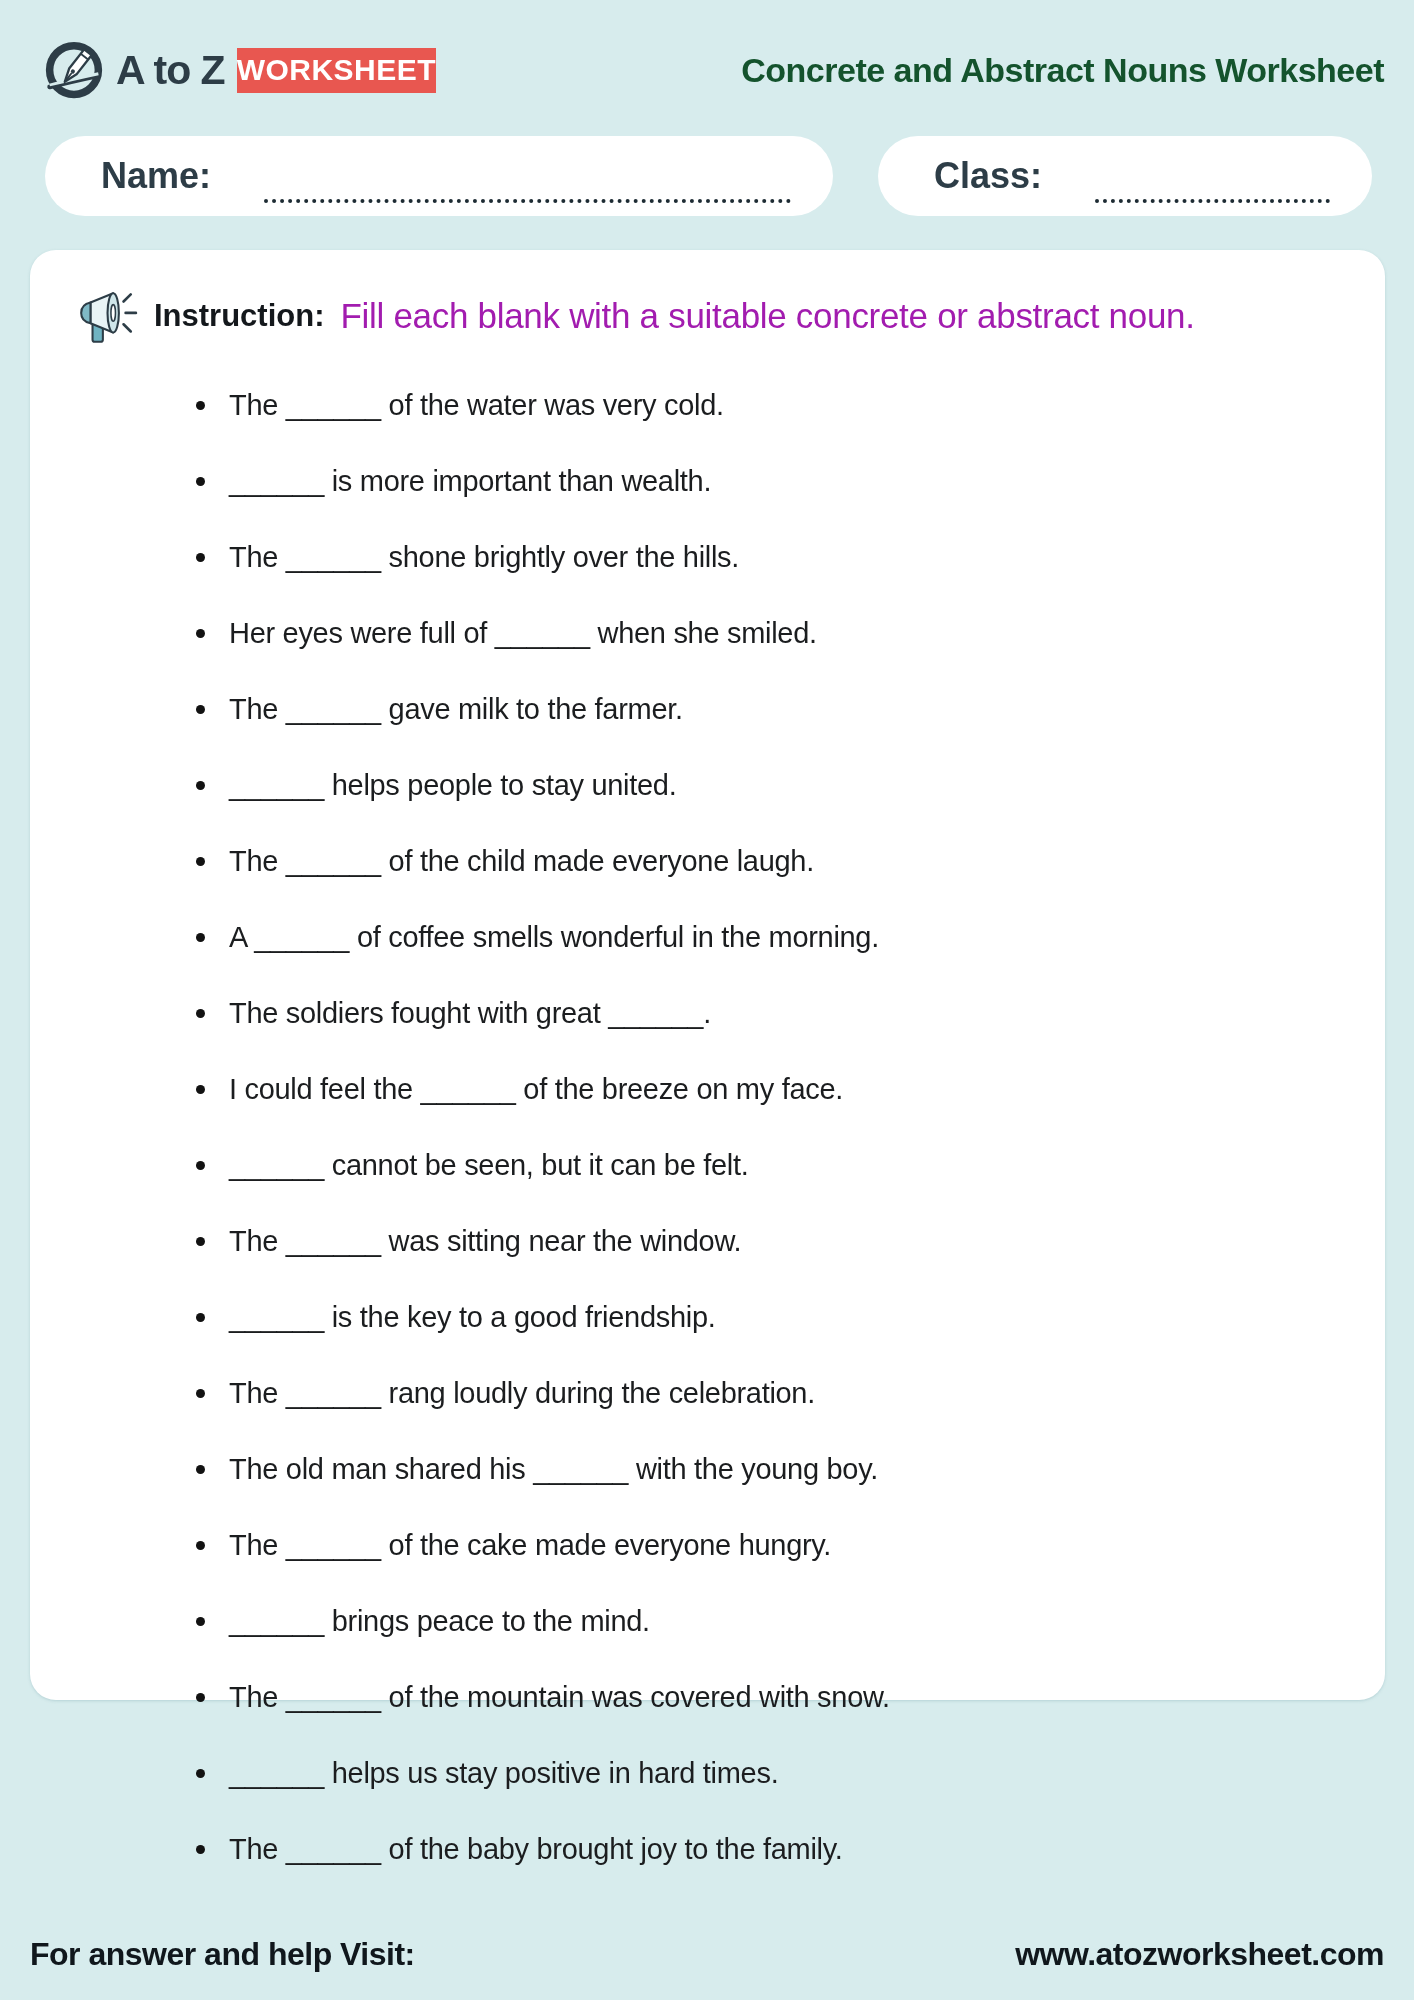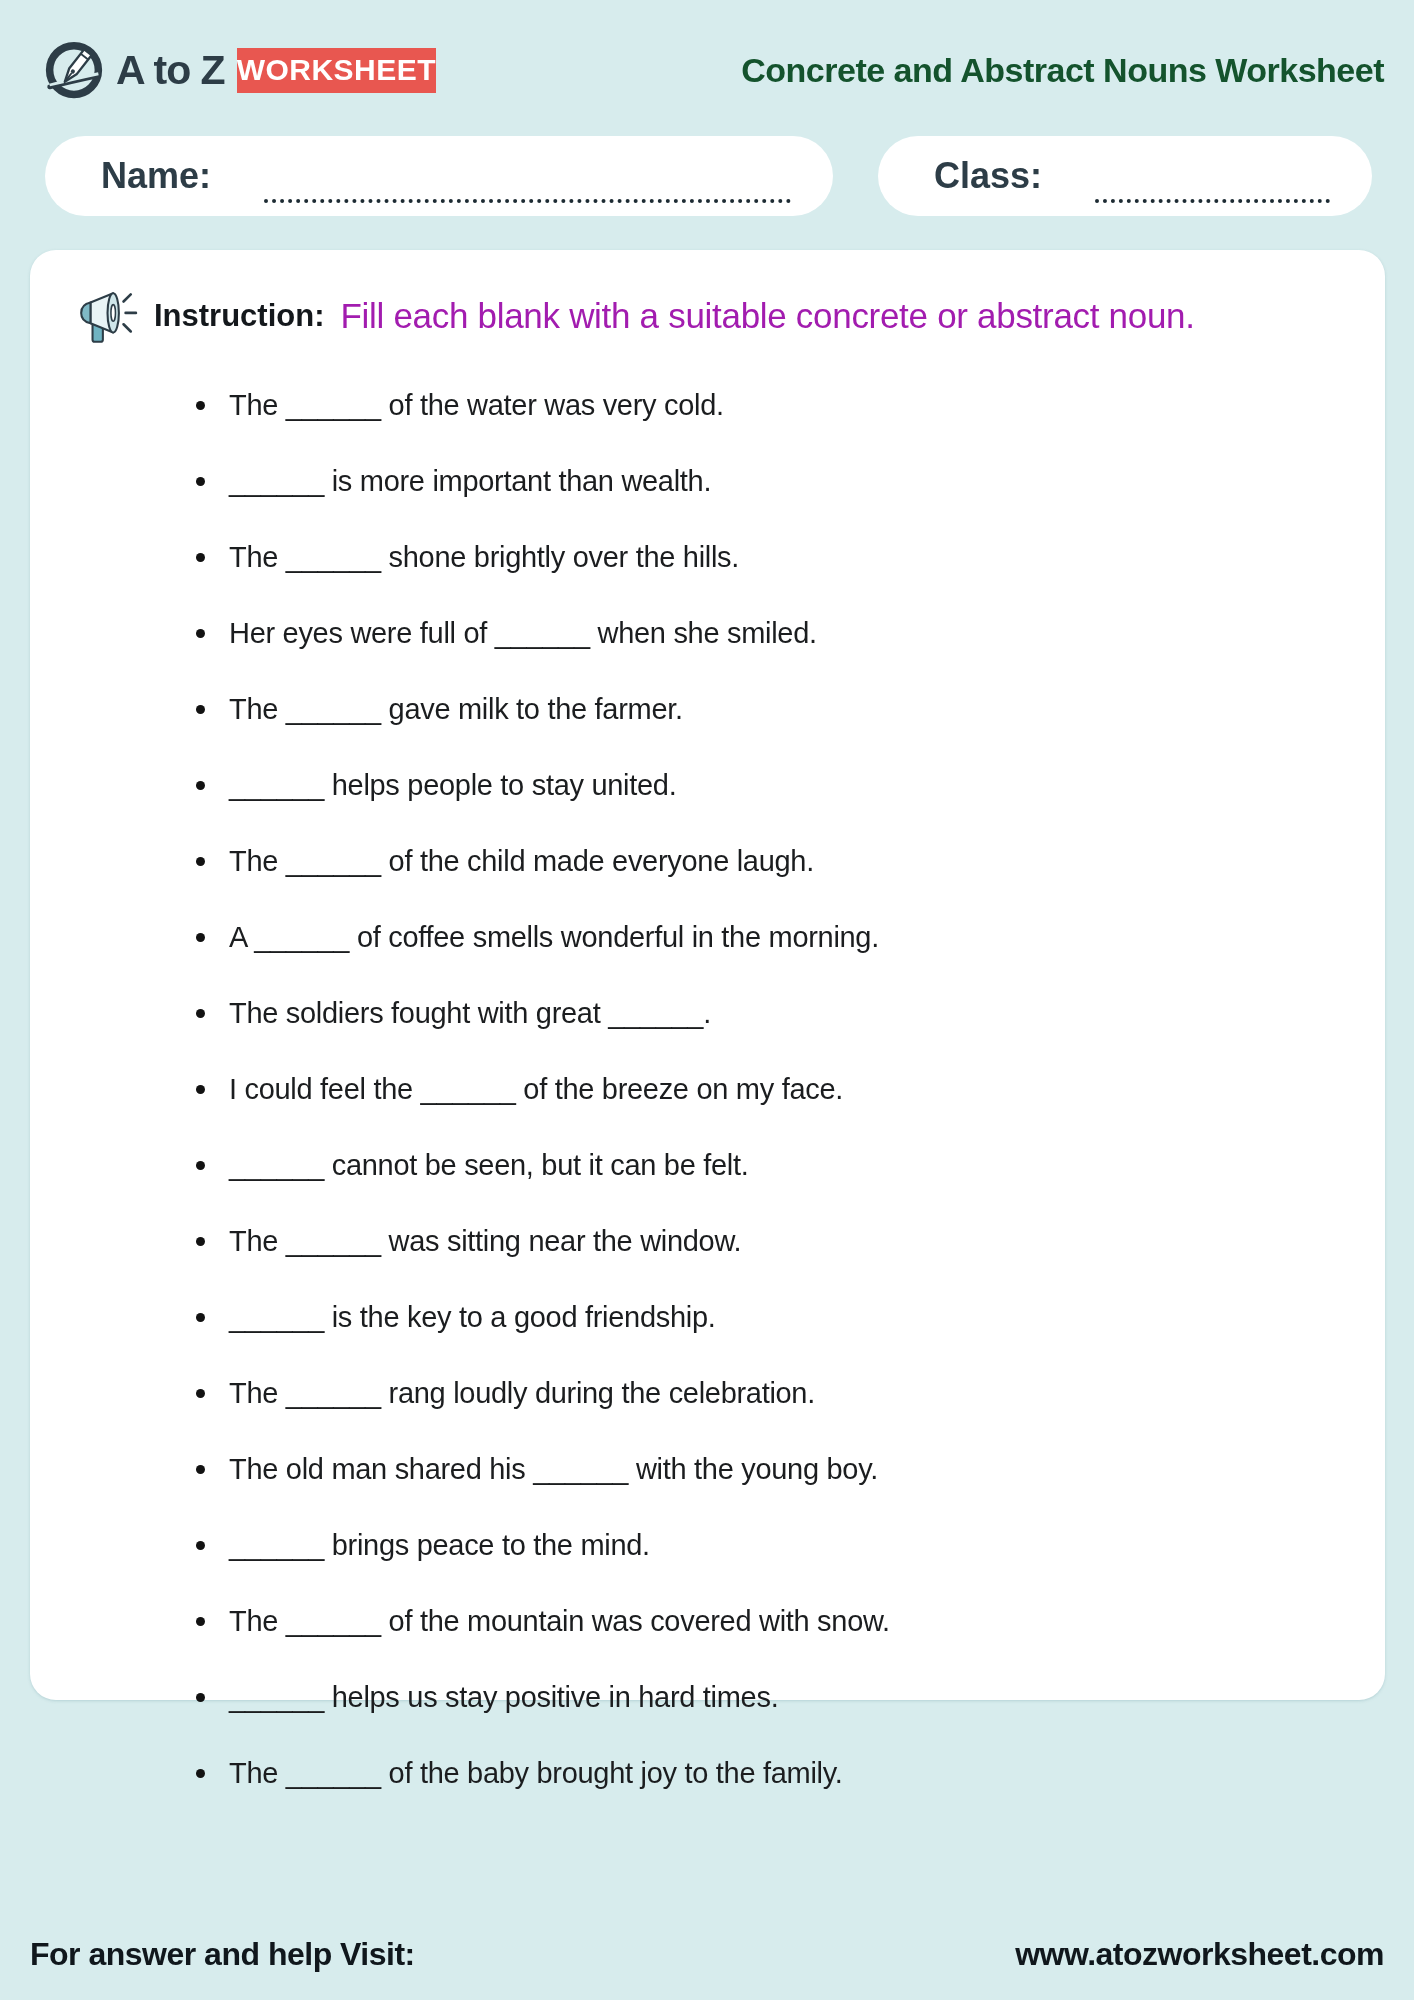--- a/index.html
+++ b/index.html
@@ -140,20 +140,21 @@
       <li>______ helps people to stay united.</li>
       <li>The ______ of the child made everyone laugh.</li>
       <li>A ______ of coffee smells wonderful in the morning.</li>
       <li>The soldiers fought with great ______.</li>
       <li>I could feel the ______ of the breeze on my face.</li>
       <li>______ cannot be seen, but it can be felt.</li>
       <li>The ______ was sitting near the window.</li>
       <li>______ is the key to a good friendship.</li>
       <li>The ______ rang loudly during the celebration.</li>
       <li>The old man shared his ______ with the young boy.</li>
+      <li>The ______ of the cake made everyone hungry.</li>
       <li>______ brings peace to the mind.</li>
       <li>The ______ of the mountain was covered with snow.</li>
       <li>______ helps us stay positive in hard times.</li>
       <li>The ______ of the baby brought joy to the family.</li>
     </ul>
   </div>
 
   <div class="footer">
     <span class="footer-left">For answer and help Visit:</span>
     <a class="footer-right" href="#">www.atozworksheet.com</a>

